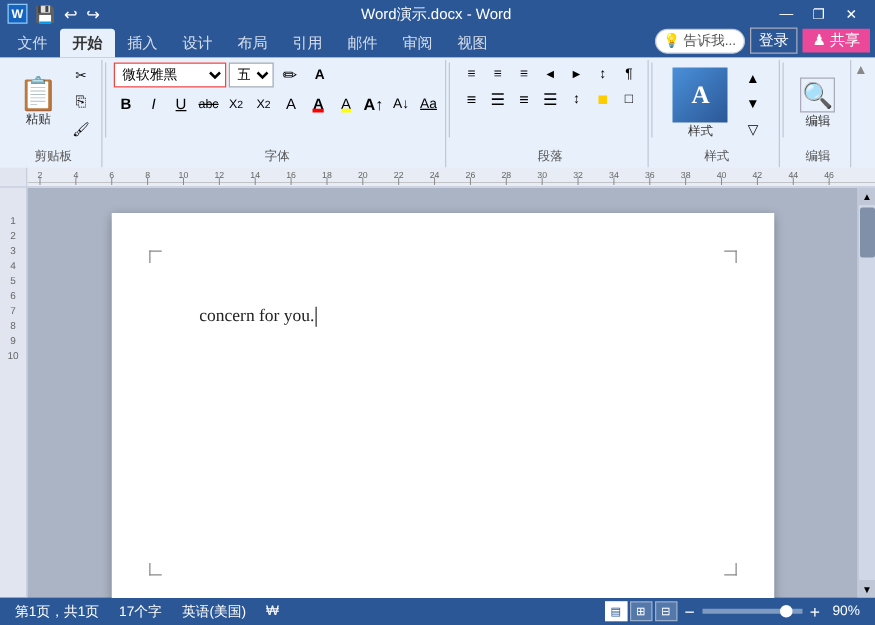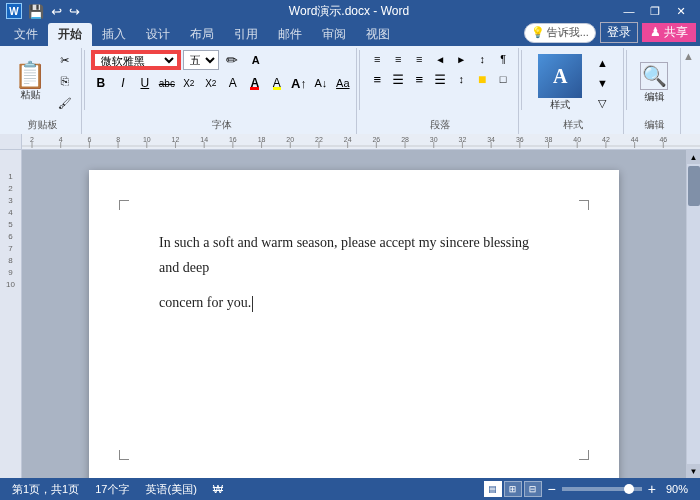--- a/index.html
+++ b/index.html
@@ -22,21 +22,21 @@
     .quick-access { display: flex; align-items: center; gap: 3px; }
     .qa-btn { color: white; font-size: 13px; cursor: pointer; padding: 0 2px; }
     .ribbon-group { display: flex; flex-direction: column; align-items: center; border-right: 1px solid #c0c8d8; padding: 2px 6px; min-width: 50px; position: relative; }
     .ribbon-group-label { font-size: 10px; color: #555; margin-top: 2px; text-align: left; }
 
     
     .clipboard-group { min-width: 55px; }
     .mini-btn { width: 22px; height: 18px; display: flex; align-items: center; justify-content: center; font-size: 11px; cursor: pointer; border: 1px solid transparent; border-radius: 2px; }
 
     
-    .font-select { height: 20px; font-size: 11px; border: 4px solid #ef4444; padding: 0 2px; background: white; min-width: 90px; }
+    .font-select { height: 20px; font-size: 11px; border: 1px solid #ef4444; padding: 0 2px; background: white; min-width: 90px; }
     .size-select { height: 20px; font-size: 11px; border: 1px solid #a0a8b8; padding: 0 2px; background: white; width: 36px; }
     .font-row { display: flex; align-items: center; gap: 2px; margin-bottom: 2px; }
     .font-row2 { display: flex; align-items: center; gap: 2px; }
     .fmt-btn { width: 20px; height: 18px; display: flex; align-items: center; justify-content: center; font-size: 12px; cursor: pointer; border: 1px solid transparent; border-radius: 2px; }
     .fmt-btn.bold { font-weight: bold; }
     .fmt-btn.italic { font-style: italic; }
     .fmt-btn.underline { text-decoration: underline; }
 
     
     .para-btn { width: 20px; height: 18px; display: flex; align-items: center; justify-content: center; font-size: 11px; cursor: pointer; border: 1px solid transparent; border-radius: 2px; }
@@ -346,21 +346,20 @@
     <div class="left-ruler-mark">8</div>
     <div class="left-ruler-mark">9</div>
     <div class="left-ruler-mark">10</div>
   </div>
 
   <div class="scroll-area">
     <div class="doc-page">
       <div class="doc-corner tl"></div>
       <div class="doc-corner tr"></div>
       <div class="doc-text">
-        <p>In such a soft and warm season, please accept my sincere blessing and deep</p>
         <p style="margin-top:10px;">
           <span>concern for you.</span><span class="cursor"></span>
         </p>
       </div>
       <div class="doc-corner bl"></div>
       <div class="doc-corner br"></div>
     </div>
   </div>
 
   <div class="right-scrollbar">

